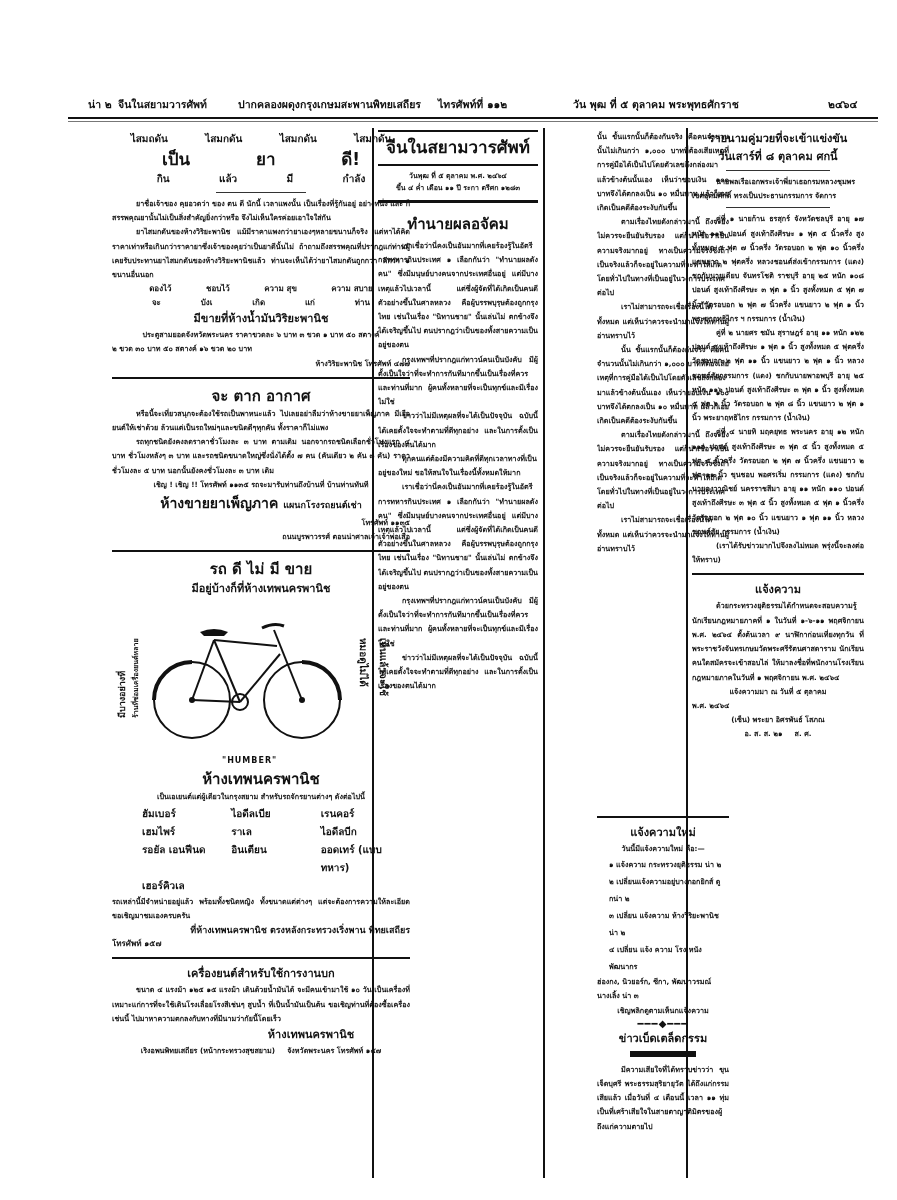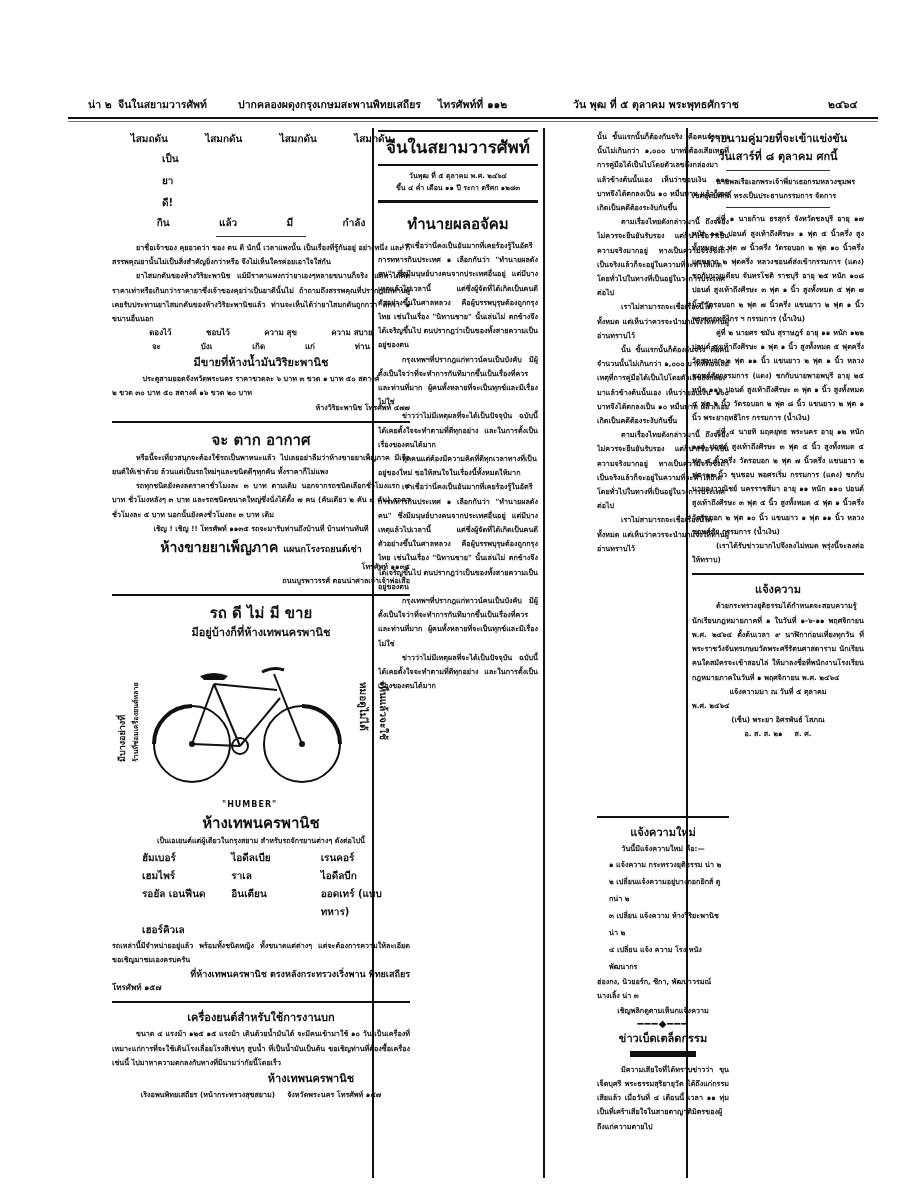--- a/index.html
+++ b/index.html
@@ -12,21 +12,21 @@
   .rule-top2 { position: absolute; top: 121px; left: 68px; width: 810px; height: 1px; background: #777; }
   .col { position: absolute; font-size: 7.2px; line-height: 14.2px; font-weight: bold; overflow: hidden; }
   .col p { text-indent: 24px; text-align: justify; }
   .vline { position: absolute; width: 2px; background: #111; }
   .hline { height: 2px; background: #111; margin: 6px 0; }
   .hline.thin { height: 1px; background: #333; margin: 4px auto; }
   .center { text-align: center; }
   .big { font-size: 15px; line-height: 22px; font-weight: bold; text-align: center; }
   .mid { font-size: 11px; line-height: 18px; font-weight: bold; text-align: center; }
   .row4 { display: flex; justify-content: space-around; font-size: 10px; line-height: 18px; }
-  .row3 { display: flex; justify-content: space-between; font-size: 10px; line-height: 22px; padding: 0 50px; flex-direction: column; }
+  .row3 { display: flex; justify-content: space-between; font-size: 17px; line-height: 22px; padding: 0 50px; }
   .row4b { display: flex; justify-content: space-around; font-size: 10px; line-height: 18px; padding: 0 20px; }
   .masthead { border: 2px solid #111; border-width: 2px 0 0 0; }
   .paper-title { font-size: 17px; line-height: 30px; font-weight: bold; text-align: center; }
   .dateline { font-size: 7px; line-height: 12px; text-align: center; font-weight: bold; }
   .section-title { font-size: 15px; line-height: 30px; font-weight: bold; text-align: center; }
   .list2 { display: grid; grid-template-columns: 1fr 1fr 1fr; font-size: 10px; line-height: 18px; padding-left: 30px; }
   .num-list { font-size: 7.2px; line-height: 17px; padding-left: 12px; }
   .bike { position: relative; height: 170px; }
   .bike svg { position: absolute; left: 40px; top: 20px; }
   .vtext { position: absolute; writing-mode: vertical-rl; transform: rotate(180deg); font-size: 9px; font-weight: bold; line-height: 12px; }

